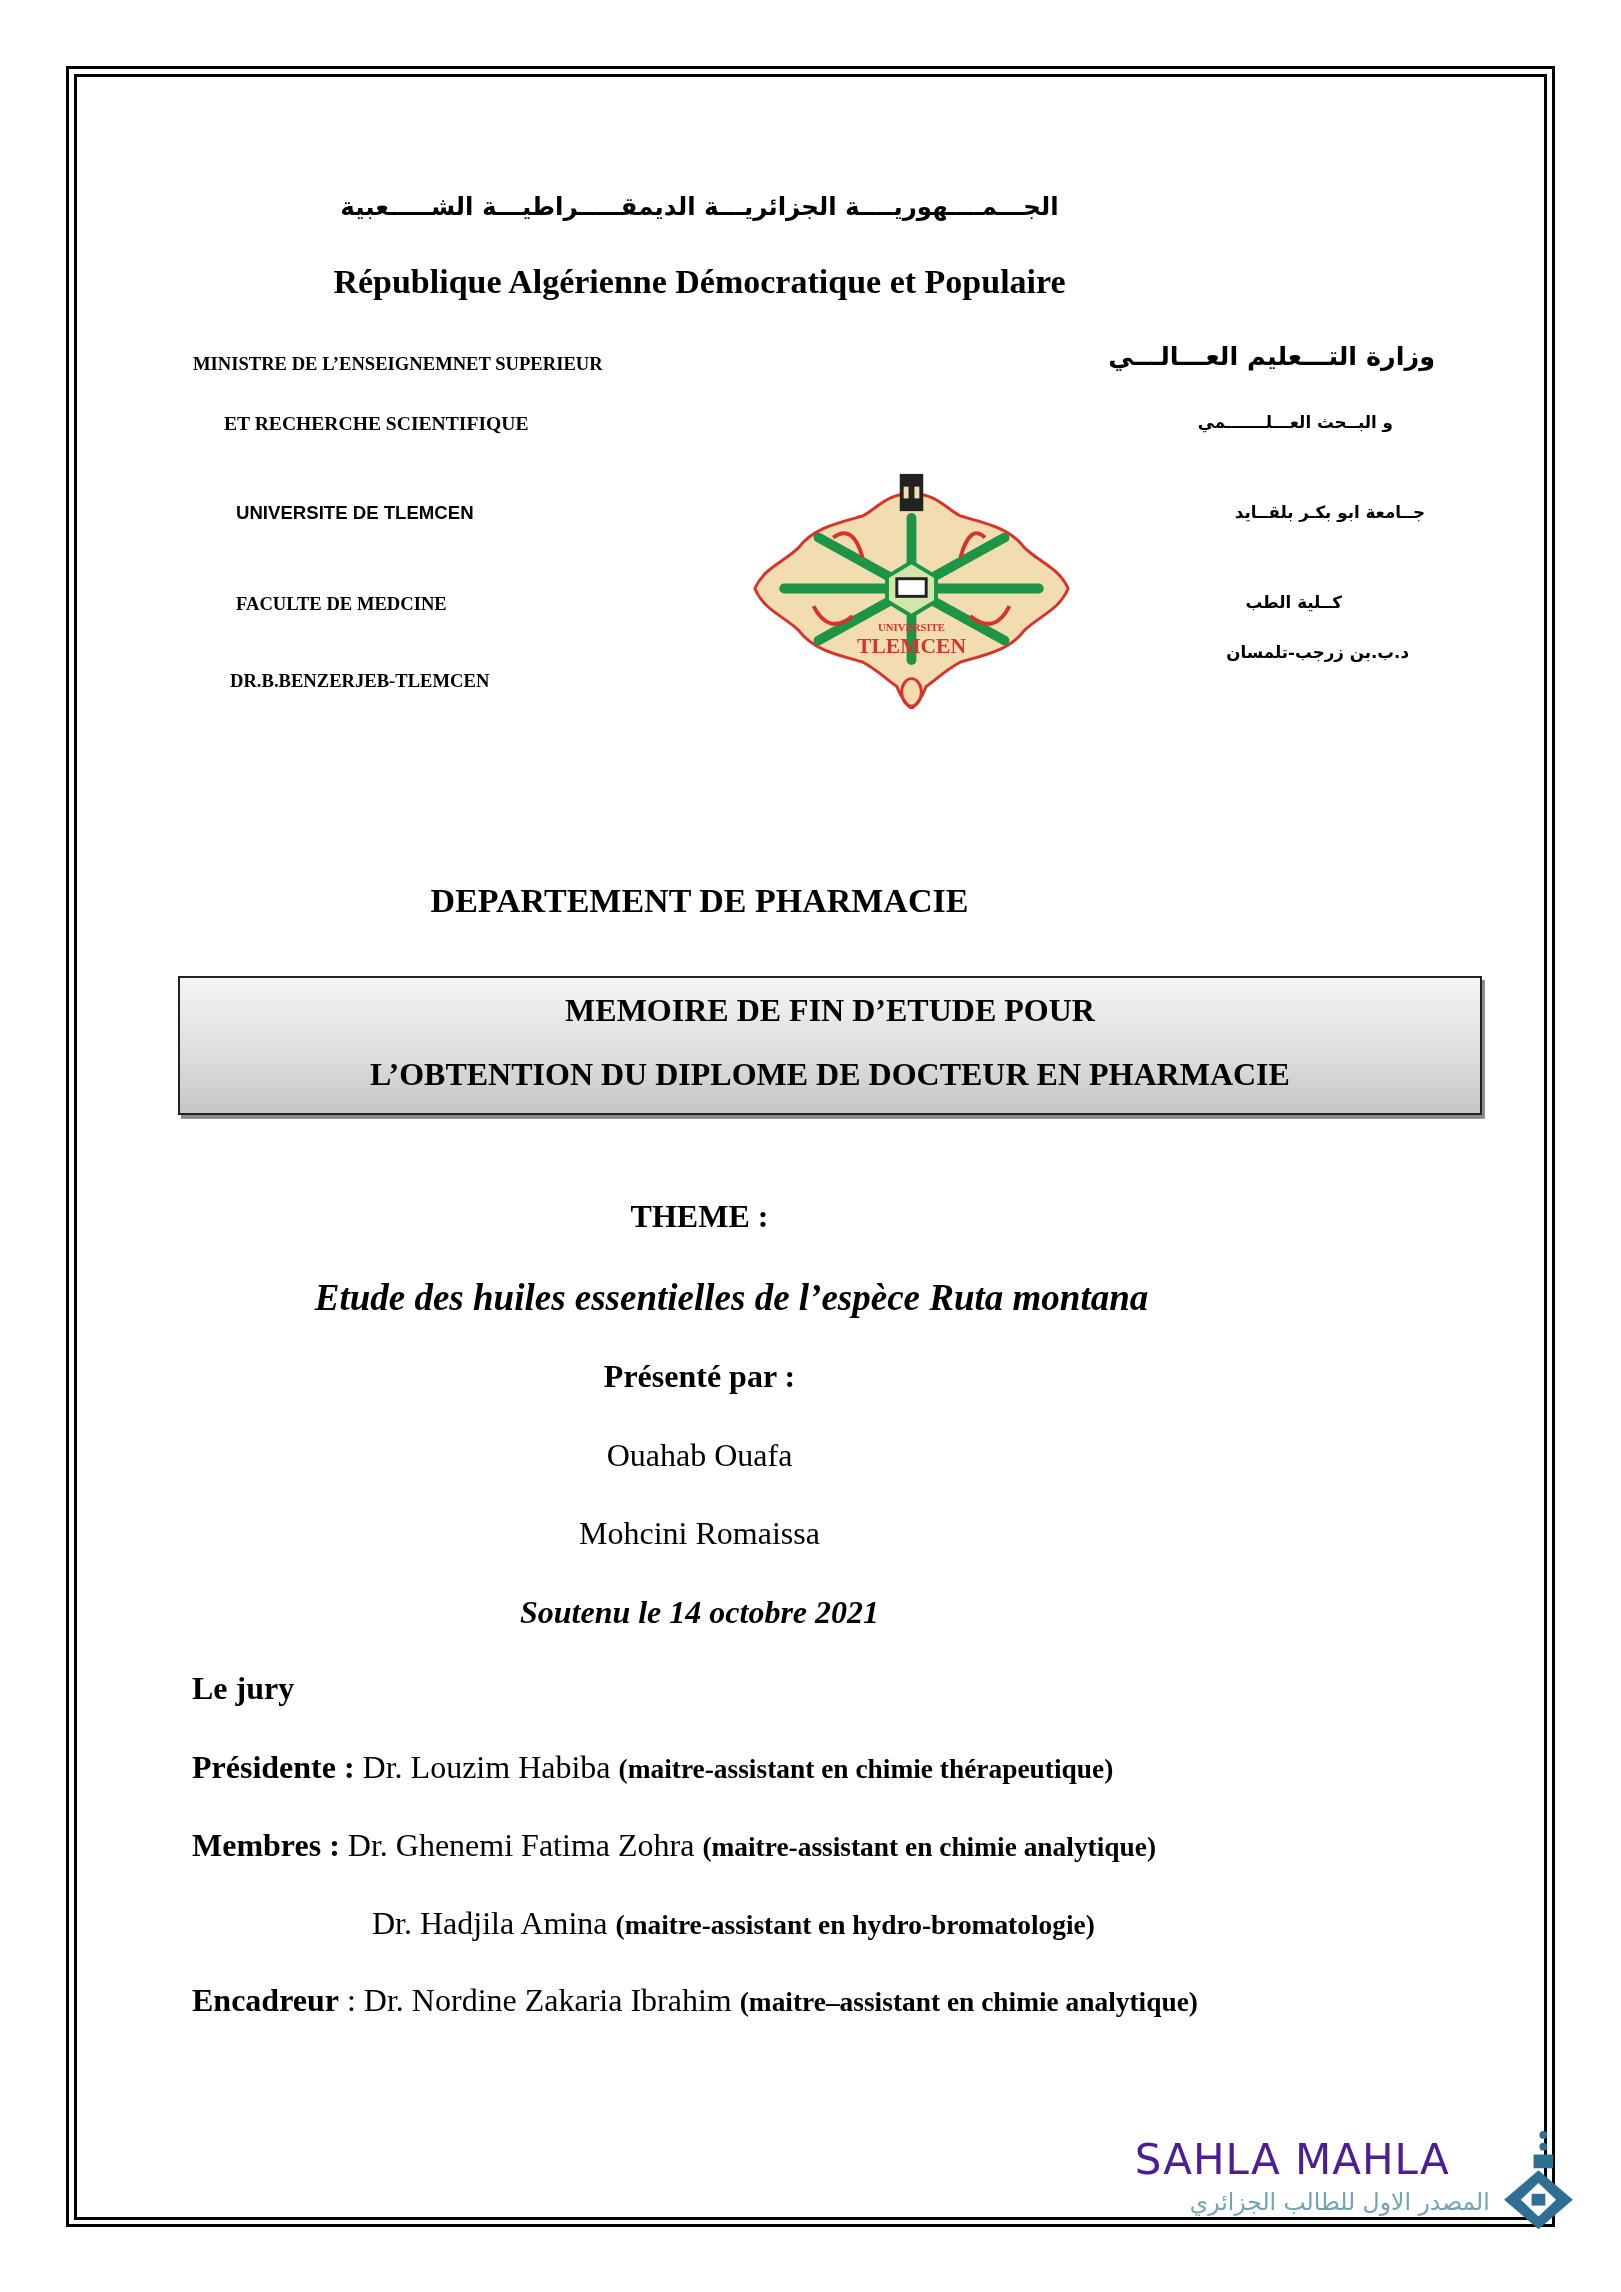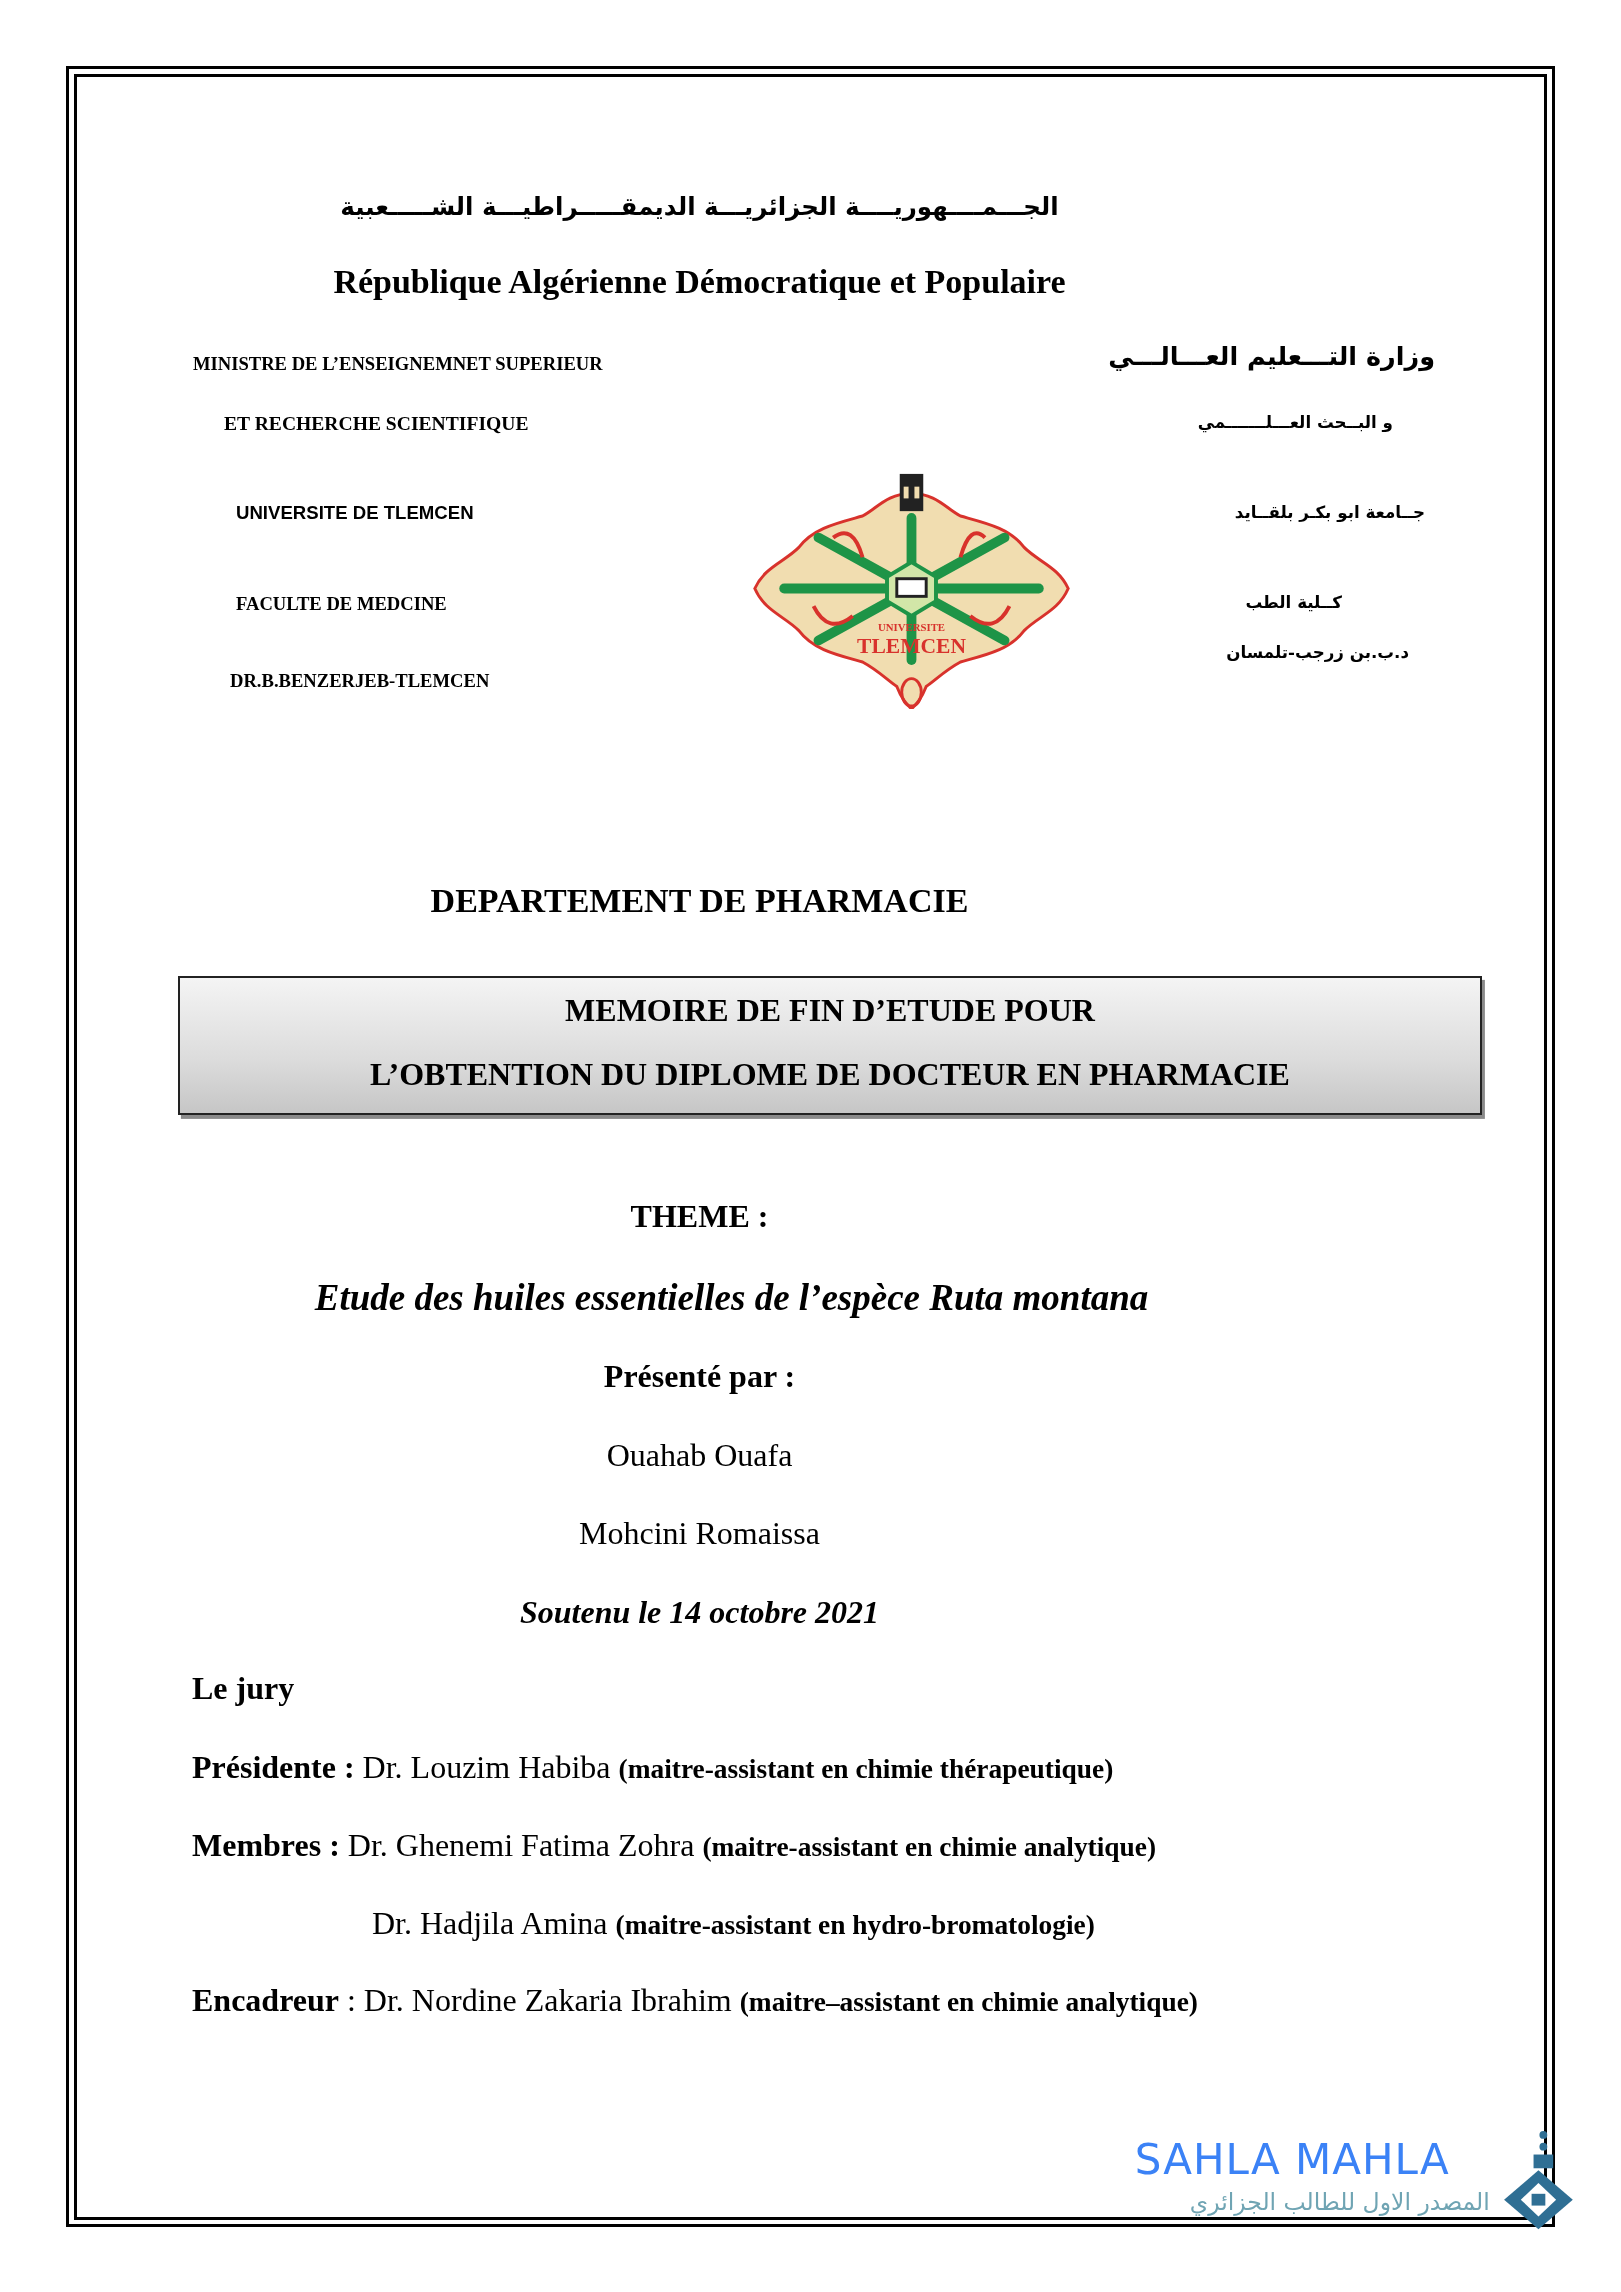--- a/index.html
+++ b/index.html
@@ -28,21 +28,21 @@
   .theme { top: 1198px; font-size: 32px; font-weight: bold; }
   .subject { top: 1276px; font-size: 37px; font-weight: bold; font-style: italic; margin-left: 32px; }
   .presente { top: 1358px; font-size: 32px; font-weight: bold; }
   .author { font-size: 32px; }
   .soutenu { top: 1594px; font-size: 32px; font-weight: bold; font-style: italic; }
   .jury-line { left: 192px; font-size: 32px; }
   .b { font-weight: bold; }
   .small-b { font-weight: bold; font-size: 27.4px; }
   .watermark { position: absolute; left: 1127px; top: 2127px; width: 412px; height: 98px; }
   .wm-text { position: absolute; left: 7.8px; top: 7.8px; font-family: "DejaVu Sans", sans-serif;
-             font-size: 42px; color: #3b82f6; letter-spacing: 1px; }
+             font-size: 42px; color: #4c1d95; letter-spacing: 1px; }
   .wm-ar { position: absolute; left: 9.8px; top: 61px; font-family: "DejaVu Sans", sans-serif;
            font-size: 23.5px; color: #6fa4b3; direction: rtl; width: 353px; text-align: right; }
   .wm-icon { position: absolute; left: 372px; top: 2px; width: 74px; height: 108px; }
 </style>
 </head>
 <body>
 
 <div class="border-outer"></div>
 <div class="border-inner"></div>
 

